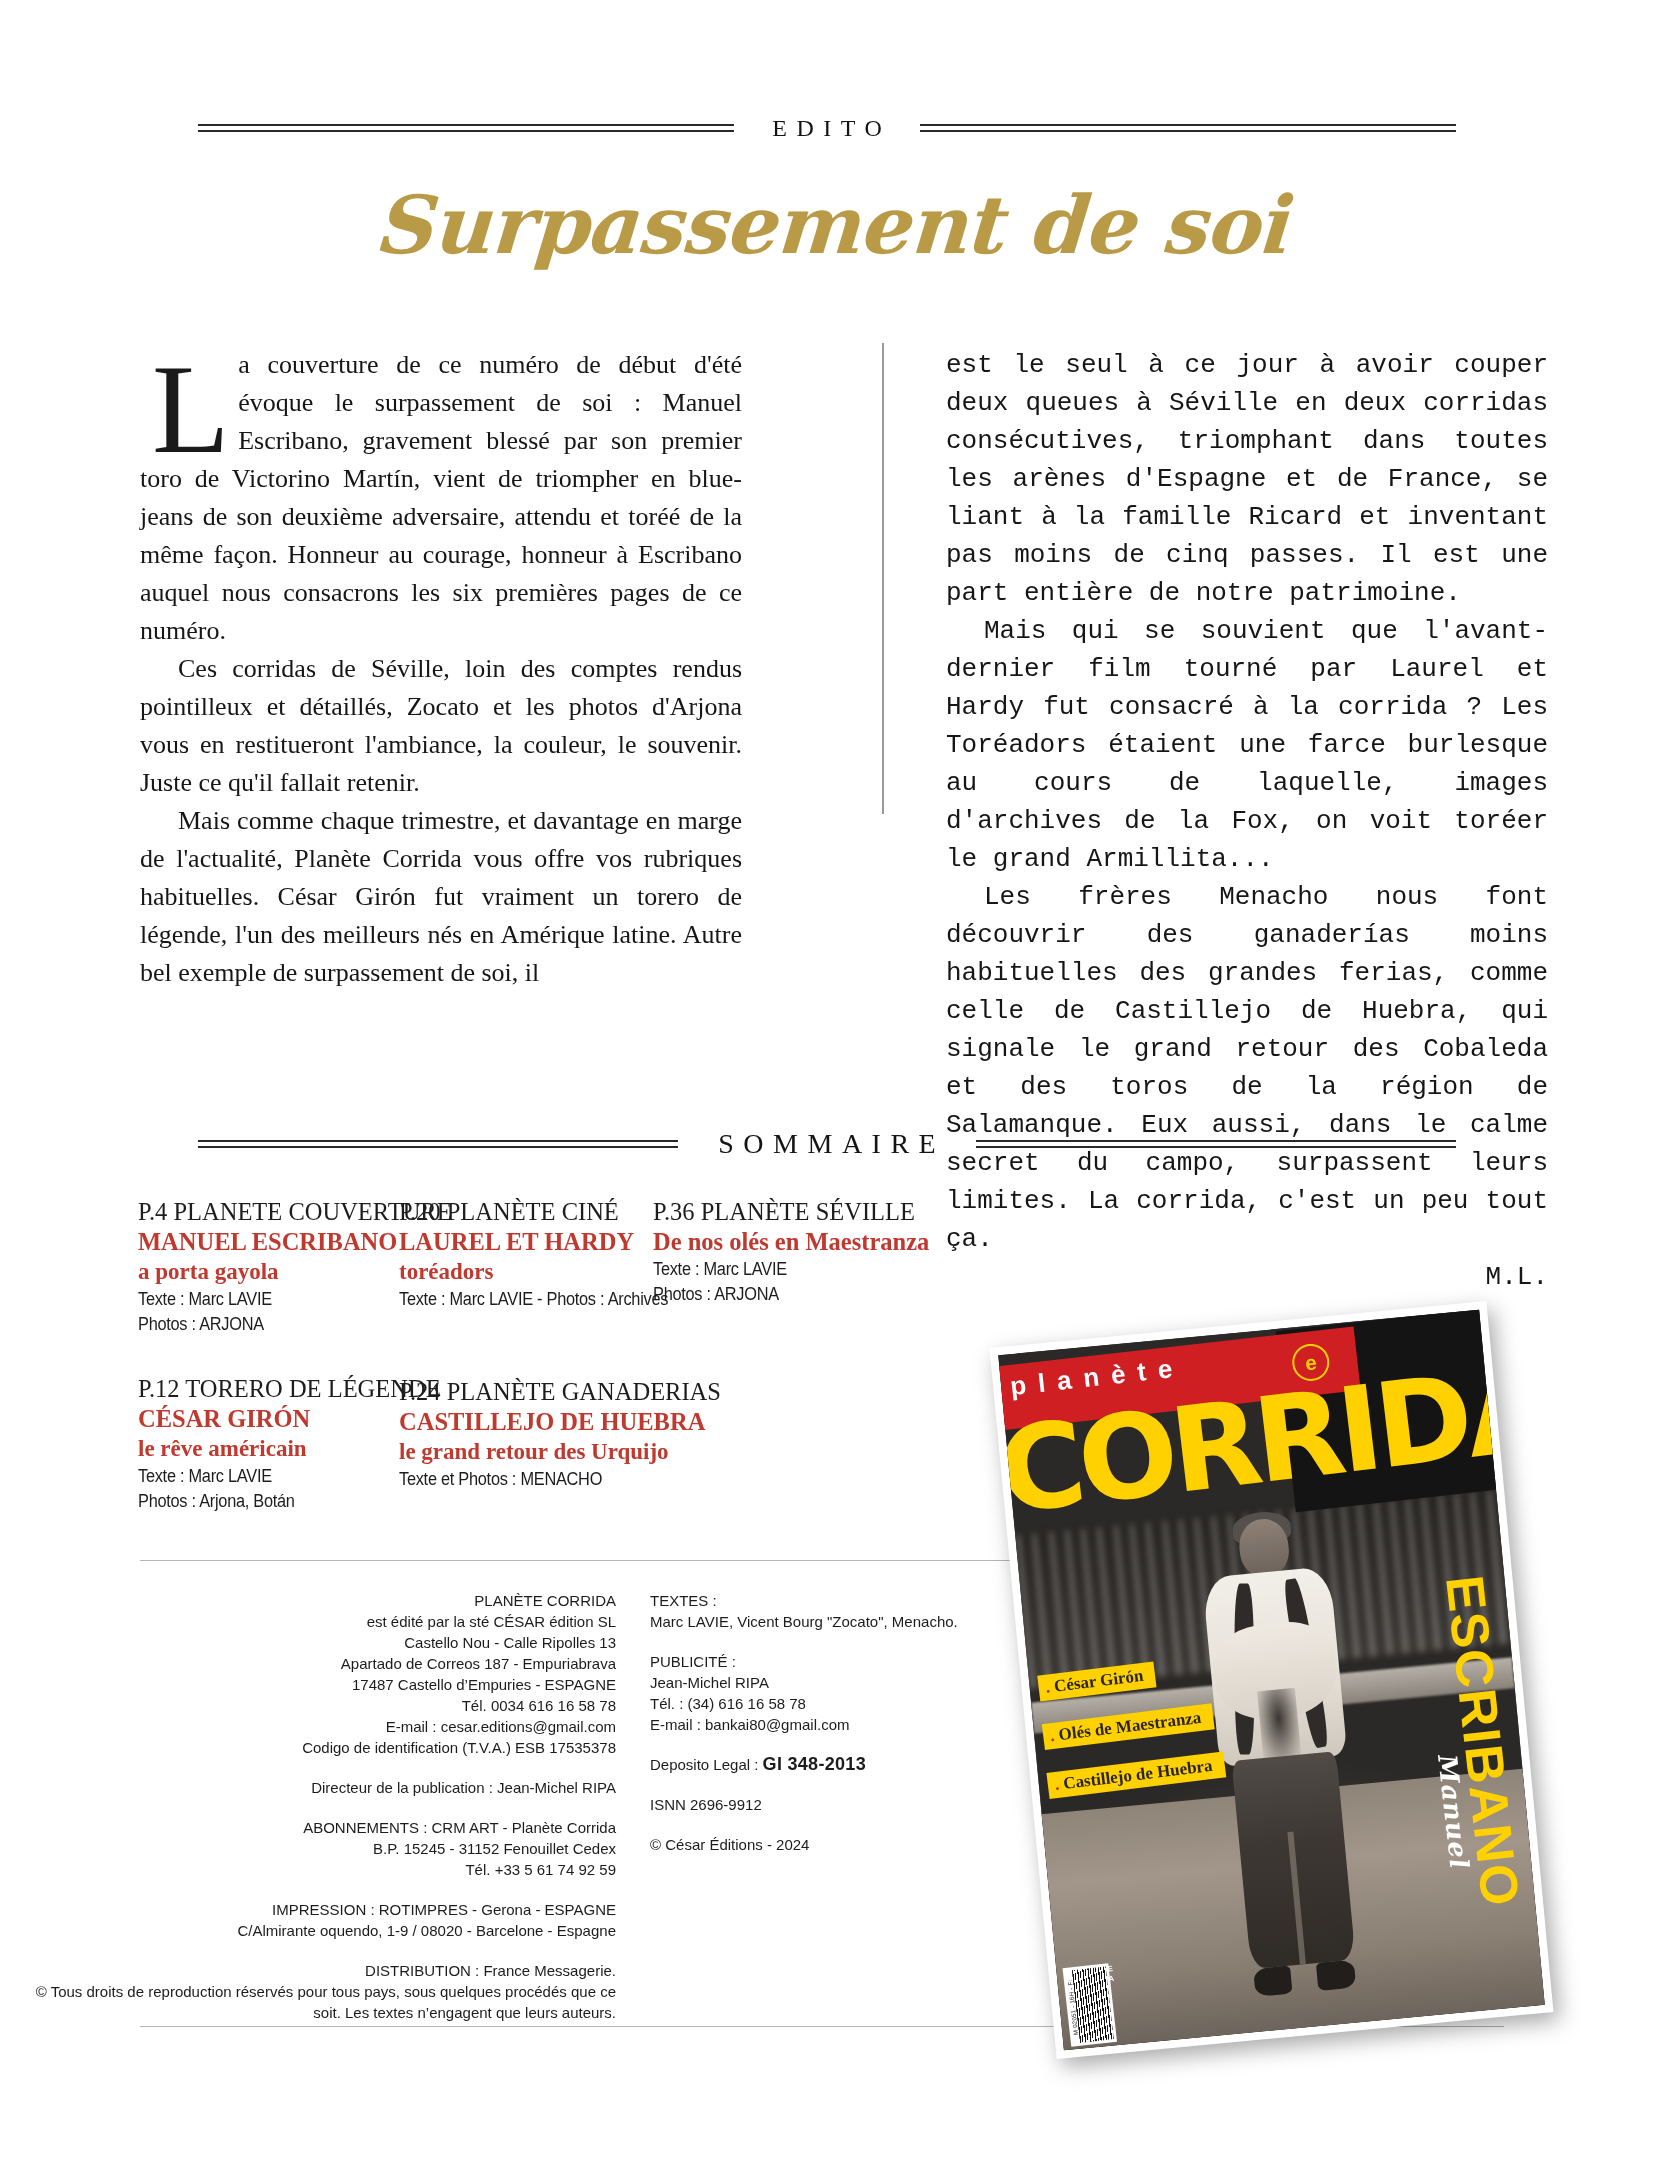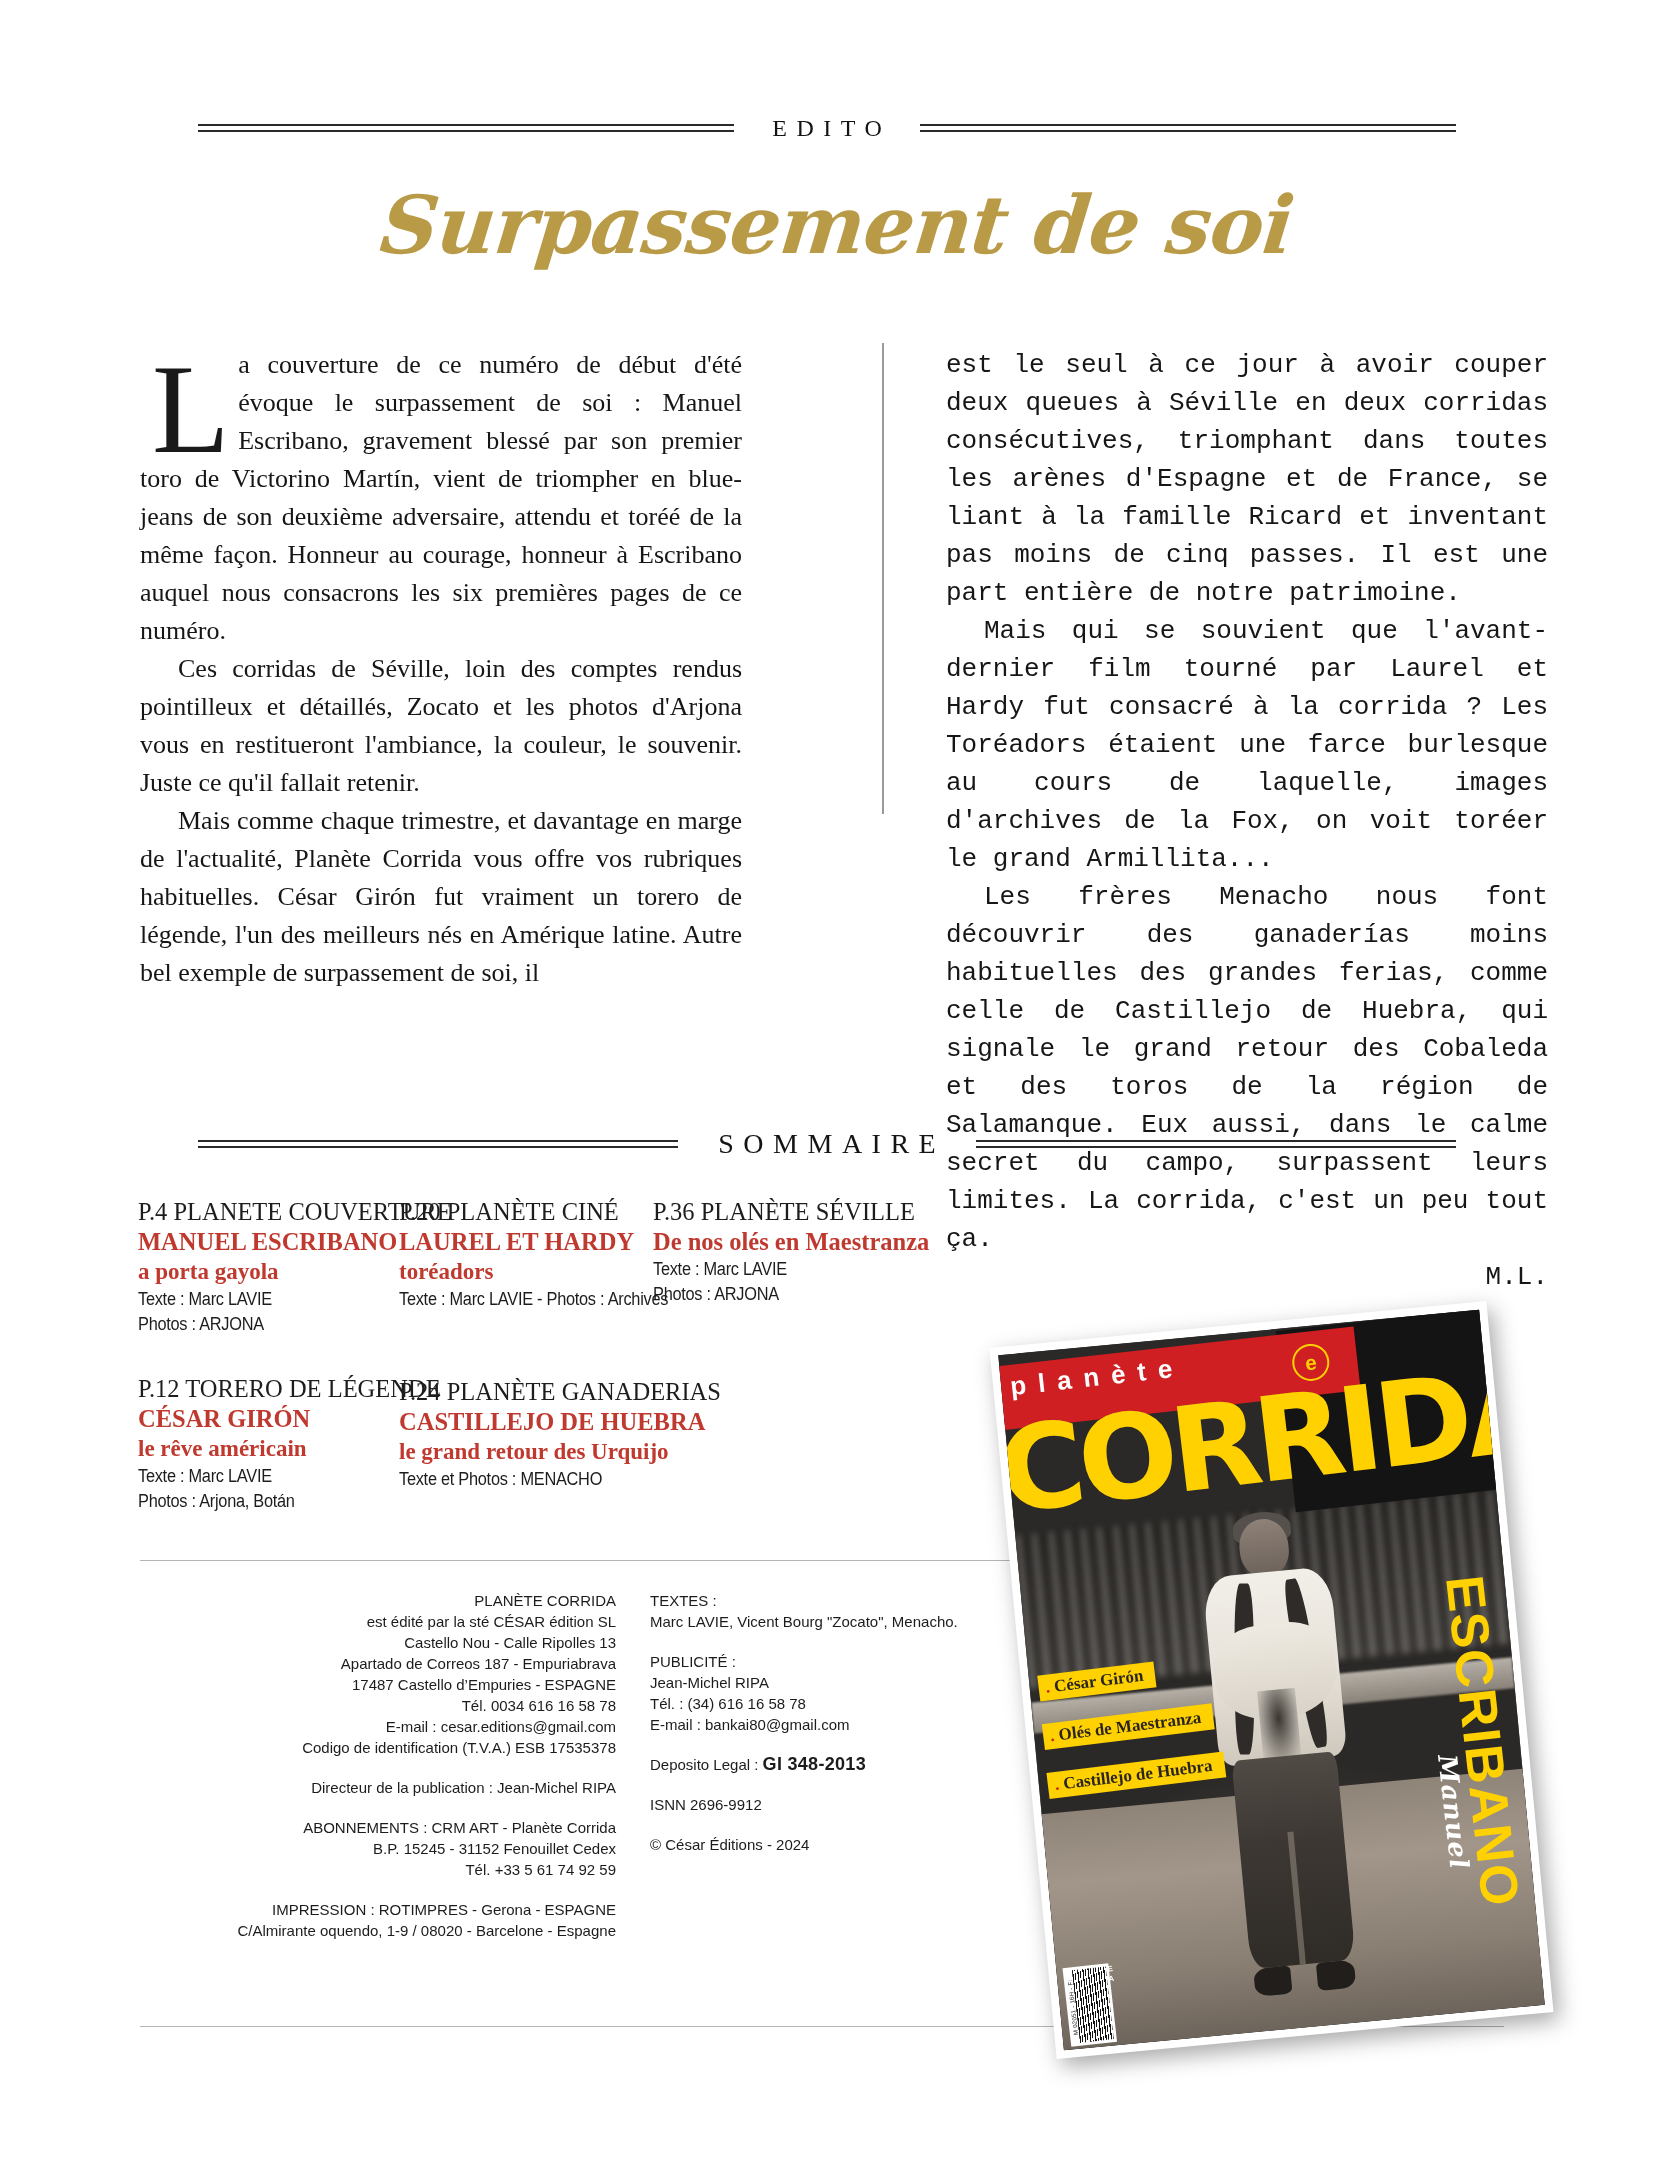--- a/index.html
+++ b/index.html
@@ -620,20 +620,24 @@
       <div class="colo-line">Directeur de la publication : Jean-Michel RIPA</div>
     </div>
     <div class="colo-block">
       <div class="colo-line">ABONNEMENTS : CRM ART - Planète Corrida</div>
       <div class="colo-line">B.P. 15245 - 31152 Fenouillet Cedex</div>
       <div class="colo-line">Tél. +33 5 61 74 92 59</div>
     </div>
     <div class="colo-block">
       <div class="colo-line">IMPRESSION : ROTIMPRES - Gerona - ESPAGNE</div>
       <div class="colo-line">C/Almirante oquendo, 1-9 / 08020 - Barcelone - Espagne</div>
+    </div>
+    <div class="colo-block">
+      <div class="colo-line">DISTRIBUTION : France Messagerie.</div>
+      <div class="colo-line wrap colo-wide">© Tous droits de reproduction réservés pour tous pays, sous quelques procédés que ce soit. Les textes n’engagent que leurs auteurs.</div>
     </div>
   </div>
 
   <div class="colo-right">
     <div class="colo-block">
       <div class="colo-line">TEXTES :</div>
       <div class="colo-line">Marc LAVIE, Vicent Bourg "Zocato", Menacho.</div>
     </div>
     <div class="colo-block">
       <div class="colo-line">PUBLICITÉ :</div>

